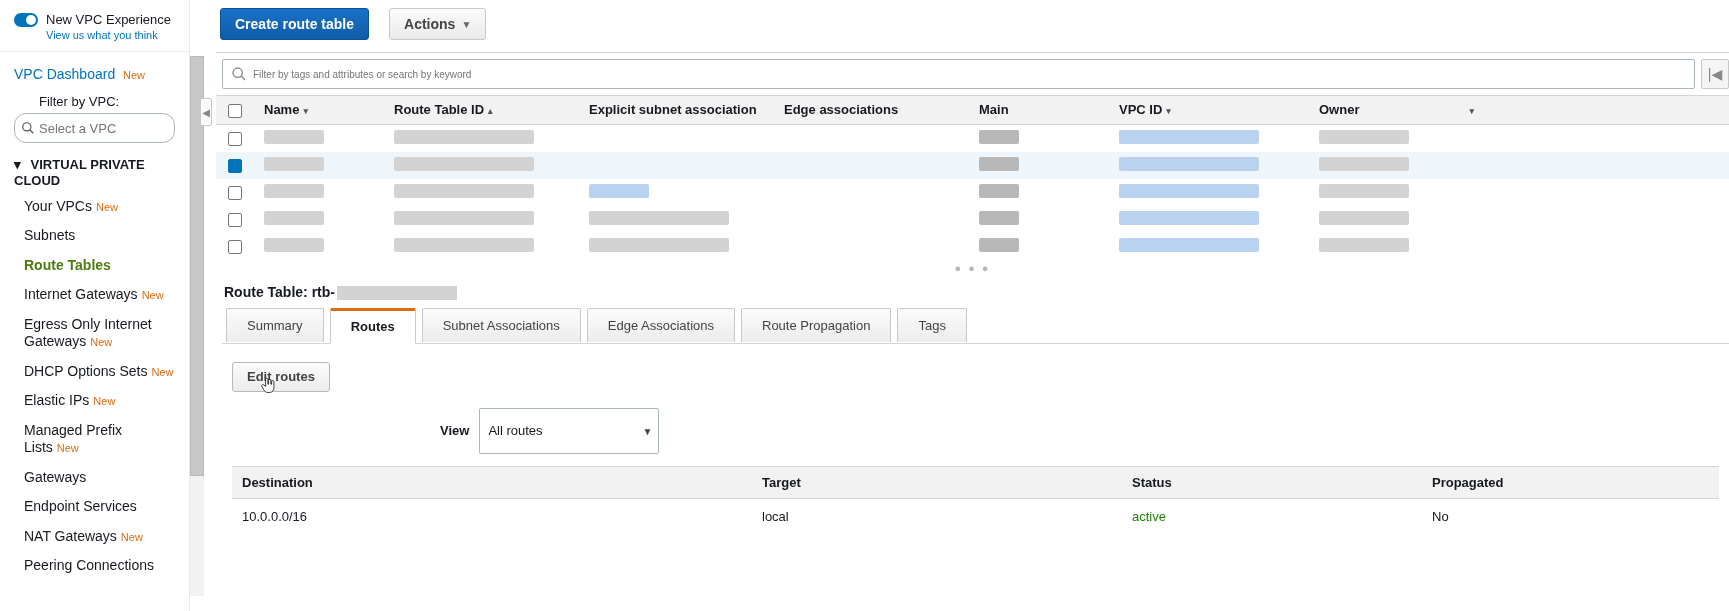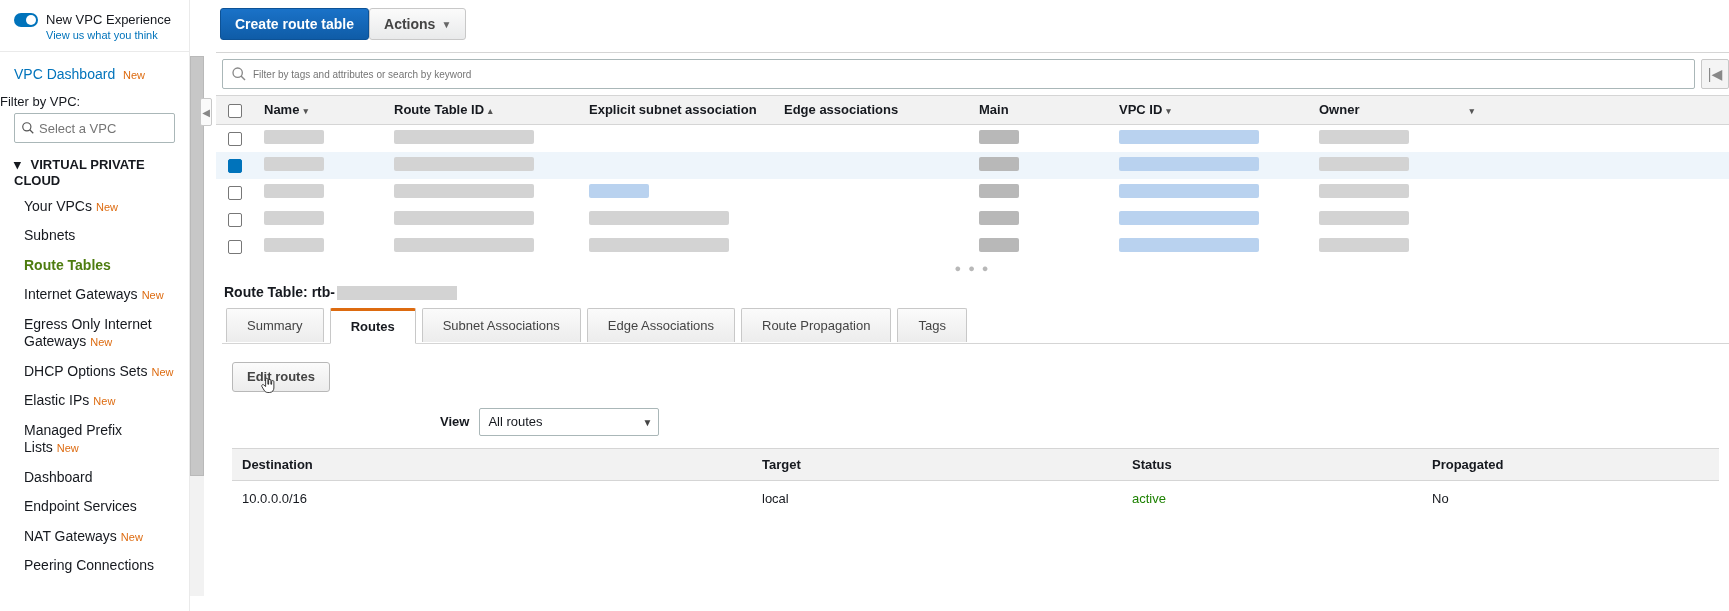--- a/index.html
+++ b/index.html
@@ -82,33 +82,34 @@
     padding: 6px 14px;
     color: #0073bb;
     font-size: 14px;
   }
   .new-badge {
     color: #dd6b10;
     font-size: 11px;
     margin-left: 4px;
   }
   .filter-label {
-    padding: 6px 14px 4px 0;
-    font-size: 13px;
-    color: #16191f;
+    padding: 6px 14px 4px 28px;
+    font-size: 13px;
+    color: #16191f;
+    margin-left: 11px;
   }
   .vpc-select-wrap {
     padding: 0 14px 8px 14px;
   }
   .vpc-select {
     position: relative;
     display: flex;
     align-items: center;
     border: 1px solid #aab7b8;
-    border-radius: 2px;
+    border-radius: 12px;
     height: 30px;
     padding: 0 6px;
     background: #fff;
   }
   .vpc-select svg { flex: 0 0 auto; margin-right: 4px; }
   .vpc-select input {
     border: none; outline: none;
     font-size: 13px;
     width: 100%;
     background: transparent;
@@ -139,21 +140,21 @@
   }
   .nav-item.active { color: #4d7c0f; font-weight: 700; }
   
   .main {
     position: absolute;
     left: 216px; right: 0; top: 0; bottom: 0;
     padding-top: 8px;
   }
   .toolbar {
     display: flex;
-    gap: 0;
+    gap: 20px;
     padding: 0 0 12px 4px;
   }
   .btn {
     height: 32px;
     border-radius: 3px;
     padding: 0 14px;
     font-size: 14px;
     display: inline-flex;
     align-items: center;
     cursor: pointer;
@@ -341,21 +342,21 @@
     justify-content: flex-start;
     gap: 10px;
     margin: 16px 0 12px 0;
     padding-left: 208px;
   }
   .view-label {
     font-weight: 700;
     font-size: 13px;
   }
   .select {
-    height: 28px;
+    height: 46px;
     border: 1px solid #aab7b8;
     border-radius: 2px;
     background: #fff;
     padding: 0 28px 0 8px;
     display: flex;
     align-items: center;
     position: relative;
     min-width: 180px;
     font-size: 13px;
     cursor: pointer;
@@ -433,21 +434,21 @@
   </div>
   <div id="nav-items">
       <a class="nav-item"><span>Your VPCs</span><span class="new-badge">New</span></a>
       <a class="nav-item"><span>Subnets</span></a>
       <a class="nav-item active"><span>Route Tables</span></a>
       <a class="nav-item"><span>Internet Gateways</span><span class="new-badge">New</span></a>
       <a class="nav-item"><span>Egress Only Internet Gateways</span><span class="new-badge">New</span></a>
       <a class="nav-item"><span>DHCP Options Sets</span><span class="new-badge">New</span></a>
       <a class="nav-item"><span>Elastic IPs</span><span class="new-badge">New</span></a>
       <a class="nav-item"><span>Managed Prefix Lists</span><span class="new-badge">New</span></a>
-      <a class="nav-item"><span>Dashboard</span></a>
+      <a class="nav-item"><span>Gateways</span></a>
       <a class="nav-item"><span>Endpoint Services</span></a>
       <a class="nav-item"><span>NAT Gateways</span><span class="new-badge">New</span></a>
       <a class="nav-item"><span>Peering Connections</span></a>
     </div>
 </div>
 <div class="sidebar-scroll-vline"></div>
 <div class="sidebar-scroll-thumb"></div>
 <div class="collapse-handle">◀</div>
 
 <div class="main">

